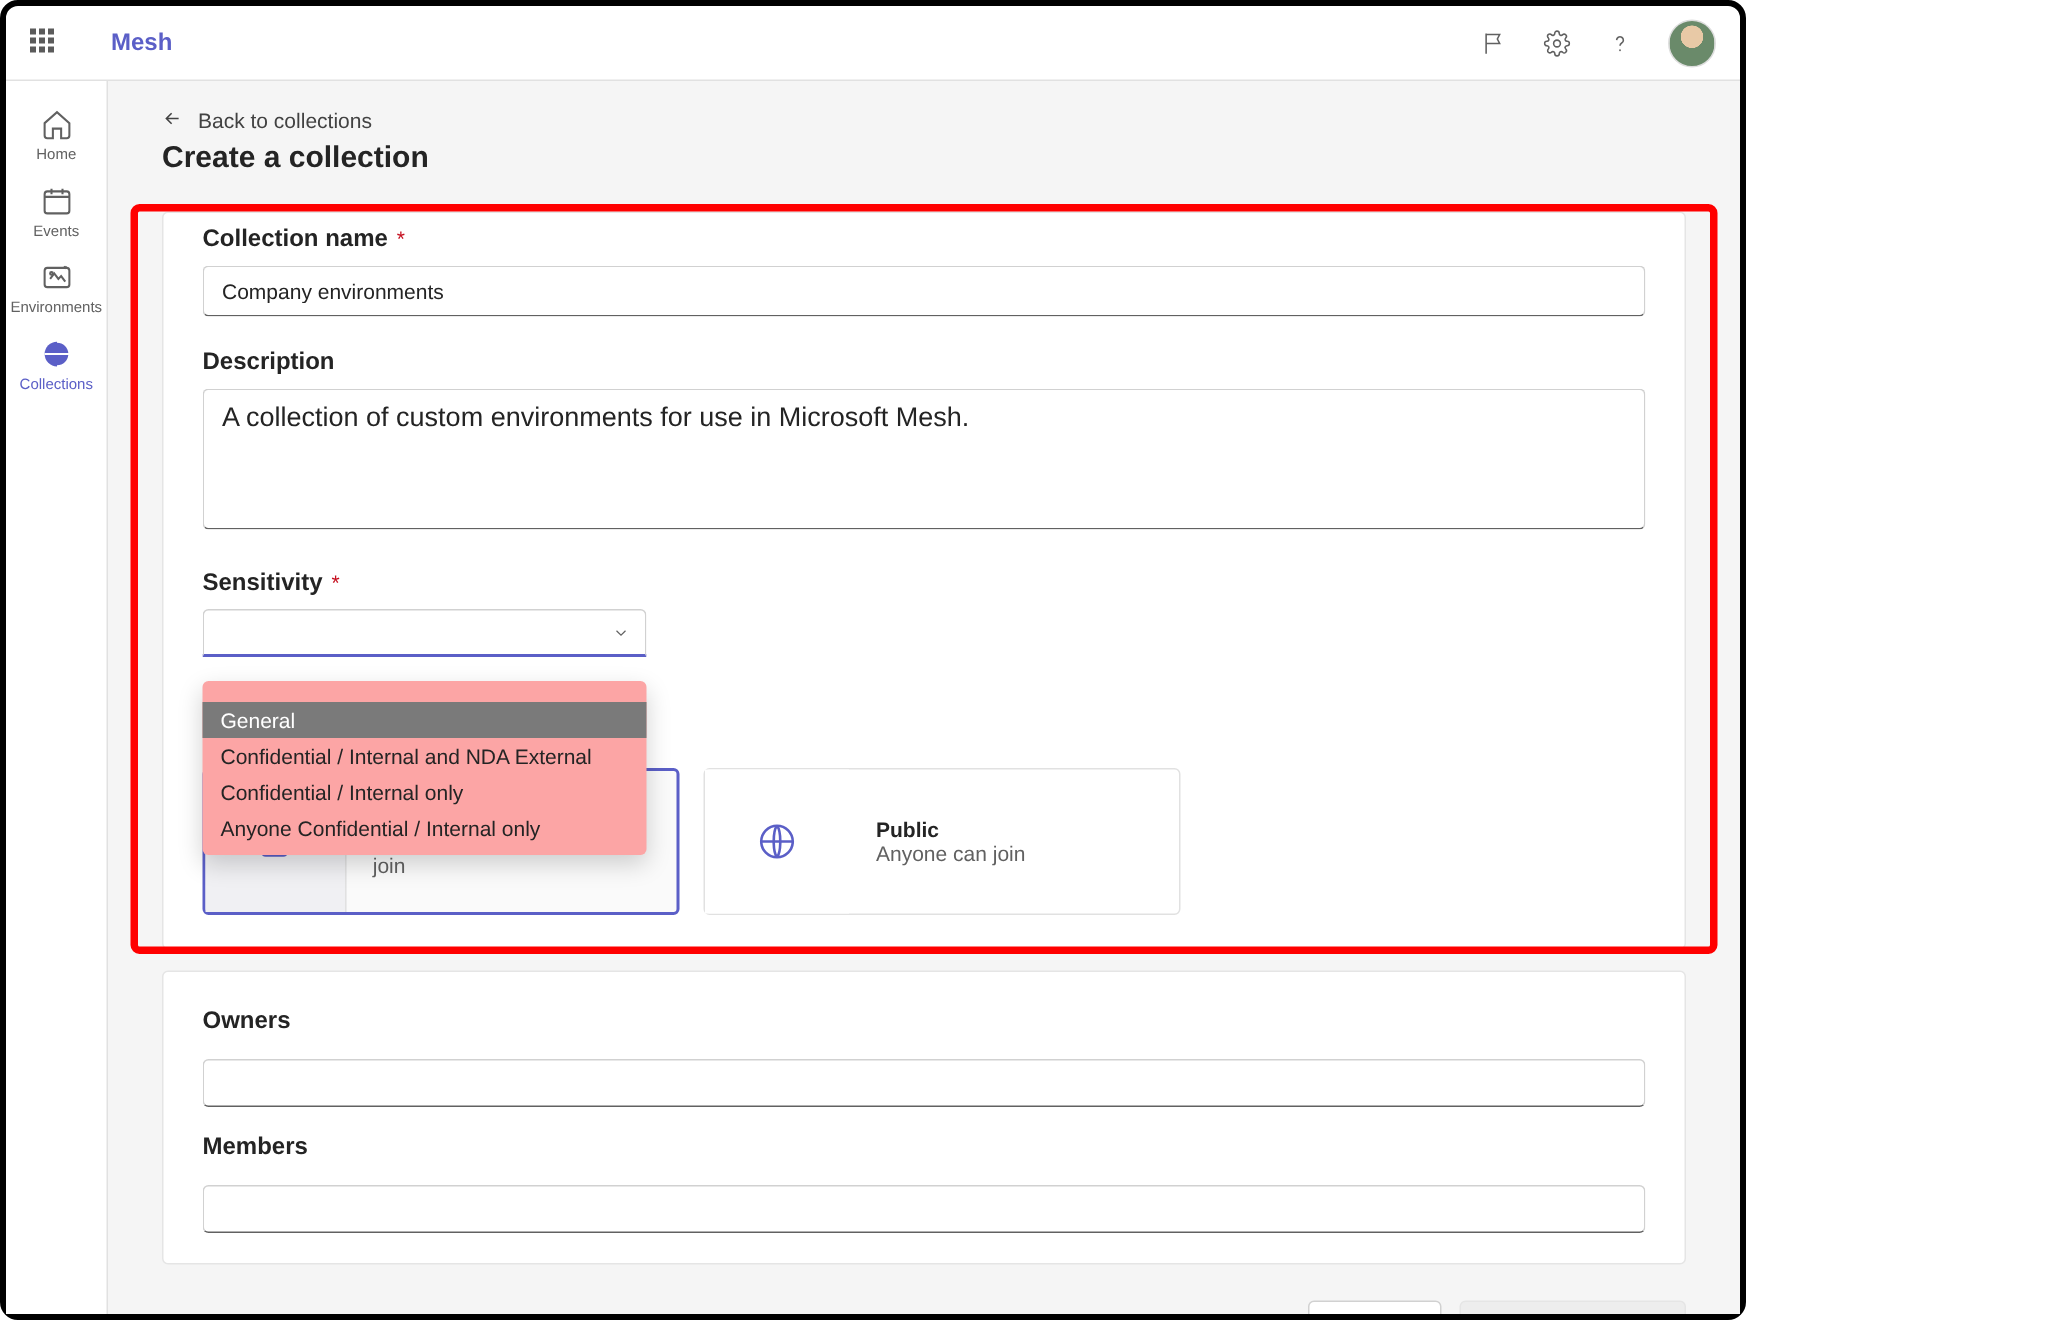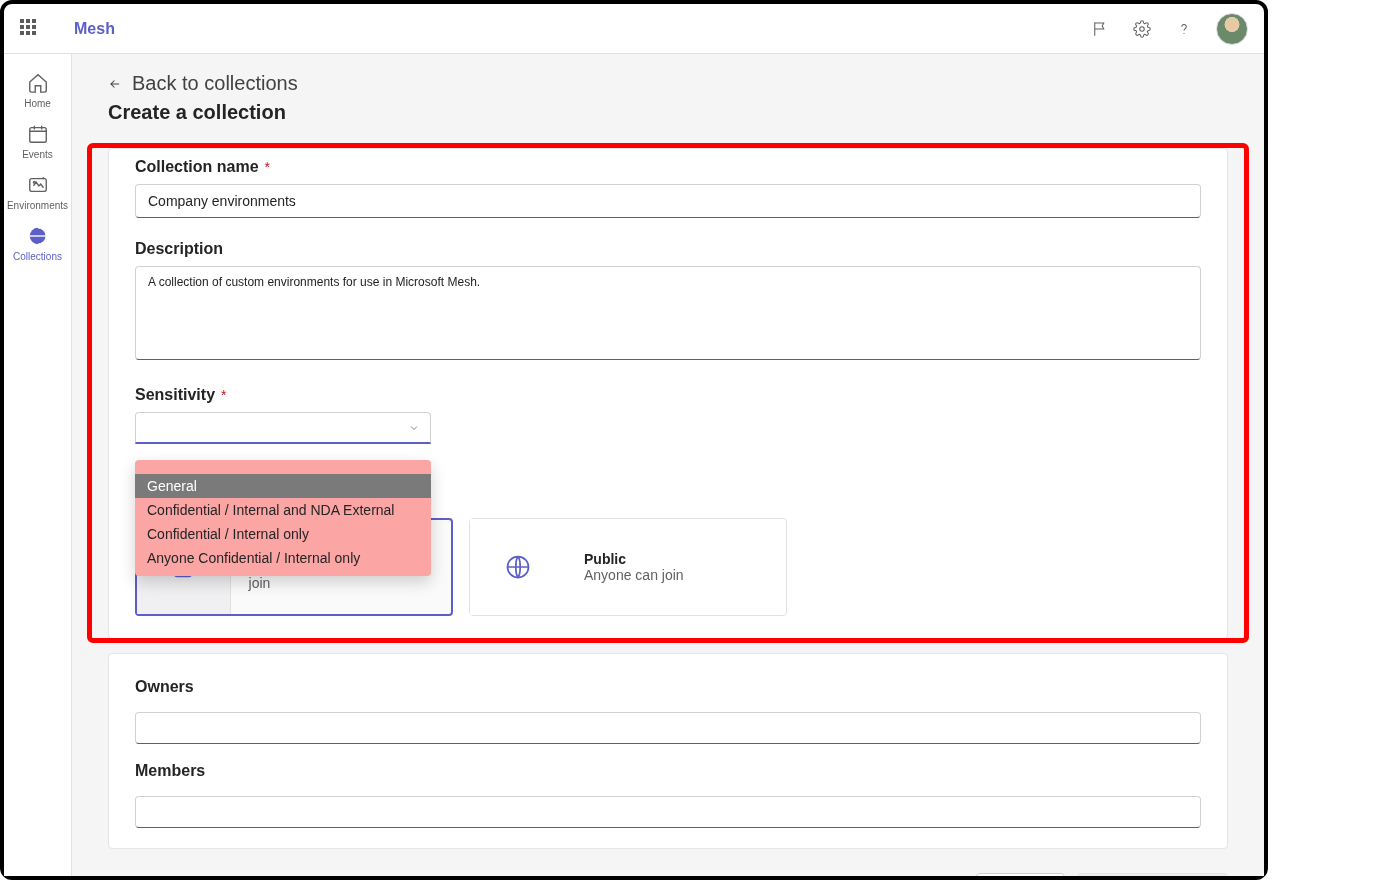--- a/index.html
+++ b/index.html
@@ -1,42 +1,42 @@
 <!DOCTYPE html>
 <html><head>
 <meta charset="utf-8">
 <style>
   * { box-sizing: border-box; margin: 0; padding: 0; font-family: "Segoe UI", -apple-system, BlinkMacSystemFont, sans-serif; }
   body { background: #fff; overflow: hidden; }
-  .app-frame { width: 1268px; height: 880px; border: 4px solid #000; border-radius: 12px; position: relative; background: #fff; display:flex; flex-direction:column; }
+  .app-frame { width: 1164px; height: 880px; border: 4px solid #000; border-radius: 12px; position: relative; background: #fff; display:flex; flex-direction:column; }
   .topbar { height: 50px; border-bottom: 1px solid #e1e1e1; display:flex; align-items:center; padding: 0 16px; }
   .waffle { width: 20px; height: 20px; display: grid; grid-template-columns: repeat(3,4px); grid-template-rows: repeat(3,4px); gap: 2px; margin-right: 34px; }
   .waffle span { background: #5b5b5b; width:4px; height:4px; }
   .app-title { color: #5b5fc7; font-weight: 600; font-size: 16px; }
   .topbar-right { margin-left:auto; display:flex; align-items:center; gap:22px; }
   .topbar-icon { width:20px; height:20px; color:#616161; cursor:pointer; display:flex; align-items:center; justify-content:center;}
   .topbar-icon svg { width:18px; height:18px; stroke:#616161; fill:none; stroke-width:1.4; }
   .avatar { width:32px; height:32px; border-radius:50%; background: radial-gradient(circle at 50% 35%, #e8c9a6 0%, #e8c9a6 30%, #6a8a6a 31%, #6a8a6a 100%); border:1px solid #ddd; }
   .body { flex:1; display:flex; min-height:0; }
   .leftnav { width:68px; border-right: 1px solid #e1e1e1; display:flex; flex-direction:column; align-items:center; padding-top:14px; gap:6px; background:#fff;}
   .nav-item { width:56px; display:flex; flex-direction:column; align-items:center; gap:4px; font-size:10px; color:#616161; cursor:pointer; padding:4px 0;}
   .nav-item.active { color:#5b5fc7; }
   .nav-item svg { width:22px; height:22px; stroke:#616161; fill:none; stroke-width:1.5;}
   .nav-item.active svg { stroke:#5b5fc7; fill:#5b5fc7;}
   .main { flex:1; background:#f5f5f5; padding: 18px 36px 0 36px; overflow:auto; position:relative;}
-  .backlink { display:flex; align-items:center; gap:10px; color:#424242; font-size:20px; cursor:pointer; margin-bottom:6px;}
+  .backlink { display:flex; align-items:flex-start; gap:10px; color:#424242; font-size:14px; cursor:pointer; margin-bottom:6px;}
   .backlink svg{width:14px;height:14px;stroke:#424242;fill:none;stroke-width:1.8;}
   .page-title { font-size:20px; font-weight:700; color:#242424; margin-bottom:24px;}
   .card { background:#fff; border:1px solid #e5e5e5; border-radius:4px; padding: 26px 26px 12px 26px; margin-bottom: 14px; position:relative;}
   .card.top { padding-top:9px; }
   .hl-rect { position:absolute; border:5px solid #ff0000; border-radius:6px; pointer-events:none; z-index:5;}
   .field-label { font-size:16px; font-weight:600; color:#242424; margin-bottom:8px;}
   .req { color:#c50f1f; font-weight:400; font-size:14px; margin-left:2px;}
   .text-input { width:100%; border:1px solid #d1d1d1; border-bottom:1px solid #616161; border-radius:4px; padding:8px 12px; font-size:14px; color:#242424; margin-bottom:22px;}
-  .textarea { width:100%; border:1px solid #d1d1d1; border-bottom:1px solid #616161; border-radius:4px; padding:8px 12px; font-size:12px; color:#242424; height:94px; resize:none; margin-bottom:22px;}
+  .textarea { width:100%; border:1px solid #d1d1d1; border-bottom:1px solid #616161; border-radius:4px; padding:8px 12px; font-size:18px; color:#242424; height:94px; resize:none; margin-bottom:22px;}
   .select-wrap { position:relative; width:296px; margin-bottom: 26px;}
   .select-box { width:100%; height:32px; border:1px solid #d1d1d1; border-bottom:2px solid #5b5fc7; border-radius:4px 4px 0 0; background:#fff; display:flex; align-items:center; justify-content:flex-end; padding:0 10px; cursor:pointer;}
   .select-box svg{width:12px;height:12px;stroke:#616161;fill:none;stroke-width:1.6;}
   .dropdown { position:absolute; top: 48px; left:0; width:296px; background:#fca5a5; border-radius:4px; box-shadow: 0 6px 16px rgba(0,0,0,0.18); padding:14px 0 6px 0; z-index:10;}
   .dropdown-item { padding: 2px 12px; font-size:14px; color:#242424; cursor:pointer; line-height:20px;}
   .dropdown-item.selected { background:#7a7a7a; color:#fff;}
   .privacy-row { display:flex; gap:16px; margin-top: 74px; margin-bottom:10px;}
   .privacy-card { width:318px; height:98px; border:1px solid #e1e1e1; border-radius:4px; display:flex; align-items:center; gap:18px; padding: 0 16px 0 0; cursor:pointer;}
   .privacy-card.selected { border:2px solid #5b5fc7; background:#fafafa;}
   .privacy-iconbox { width:96px; height:100%; display:flex; align-items:center; justify-content:center; border-right:1px solid #e1e1e1; background:#f5f5f5;}

